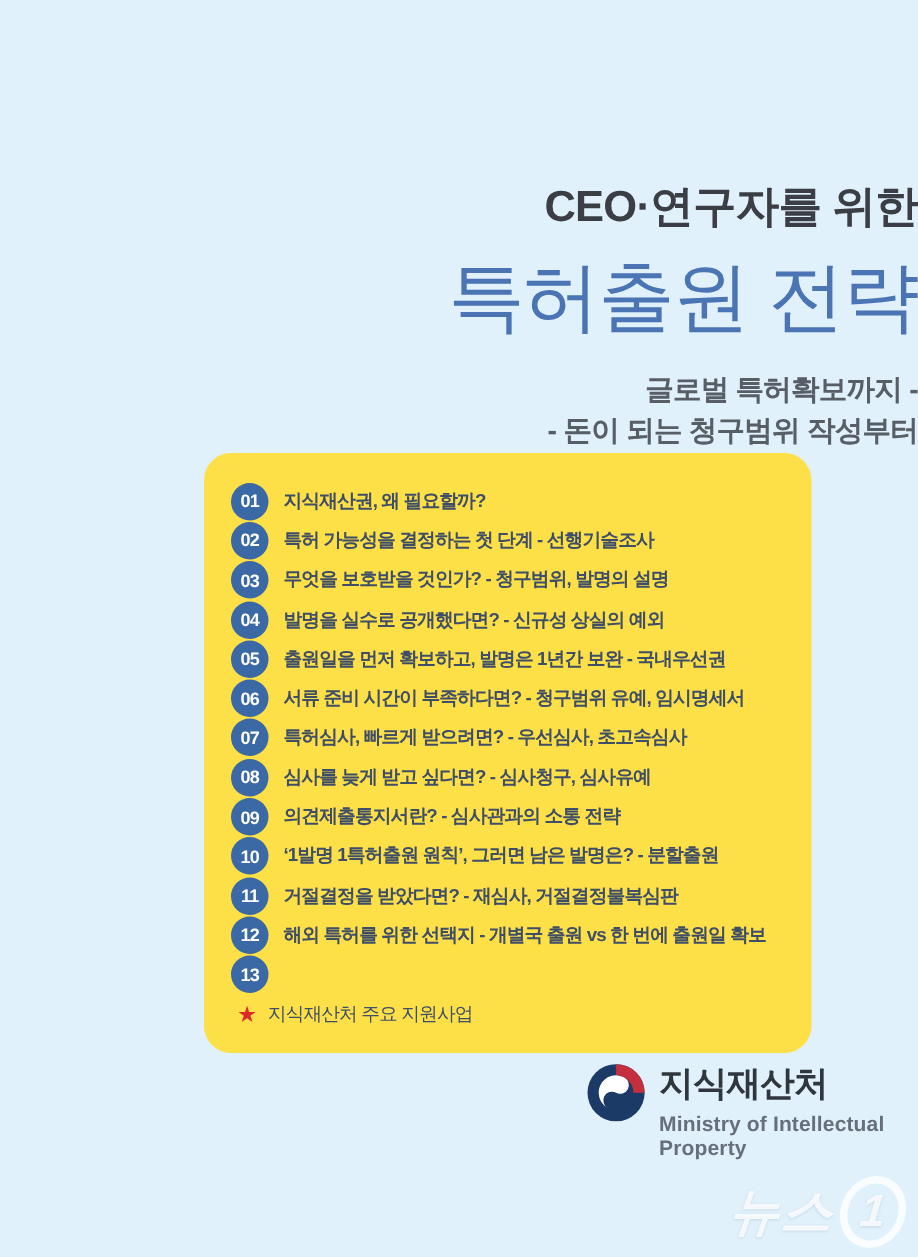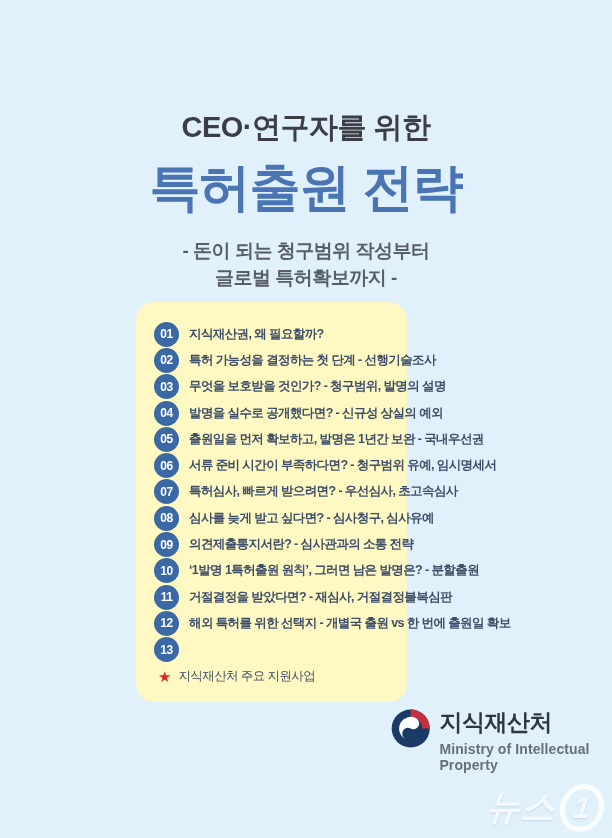--- a/index.html
+++ b/index.html
@@ -5,37 +5,37 @@
   html,body{margin:0;padding:0;}
   body{
     width:612px;height:838px;
     background:#e1f1fb;
     font-family:"Liberation Sans","DejaVu Sans",sans-serif;
     position:relative;overflow:hidden;
   }
   .poster{position:absolute;inset:0;}
 
   
-  .header{position:absolute;top:108px;left:0;width:100%;text-align:center;}
+  .header{position:absolute;top:118px;left:0;width:100%;text-align:right;}
   .eyebrow{
     font-size:29px;font-weight:800;color:#3b3f45;letter-spacing:-0.5px;
   }
   .main-title{
     margin-top:6px;
-    font-size:51px;font-weight:700;color:#4a74b4;letter-spacing:-1px;
+    font-size:51px;font-weight:400;color:#4a74b4;letter-spacing:-1px;
   }
   .subtitle{
     margin-top:14px;
     font-size:19px;font-weight:700;color:#575e66;line-height:27px;letter-spacing:-0.5px;
   }
 
   
   .card{
-    position:absolute;left:136px;top:302px;width:271px;height:400px;
-    background:#fef9c3;border-radius:18px;
+    position:absolute;left:136px;top:302px;width:405px;height:400px;
+    background:#fde047;border-radius:18px;
     box-sizing:border-box;padding:19px 0 0 18px;
   }
   .toc-row{
     height:26.3px;display:flex;align-items:center;gap:10px;
   }
   .badge{
     flex:0 0 auto;width:25px;height:25px;border-radius:50%;
     background:#3a69a6;color:#ffffff;
     display:flex;align-items:center;justify-content:center;
     font-size:12px;font-weight:700;letter-spacing:-0.5px;
@@ -77,22 +77,22 @@
 </style>
 </head>
 <body>
 
 <div class="poster">
 
   <div class="header">
     <div class="eyebrow">CEO·연구자를 위한</div>
     <div class="main-title">특허출원 전략</div>
     <div class="subtitle">
+      <div>글로벌 특허확보까지 -</div>
       <div>- 돈이 되는 청구범위 작성부터</div>
-      <div>글로벌 특허확보까지 -</div>
     </div>
   </div>
 
   <div class="card">
     <div class="toc-row">
       <span class="badge">01</span>
       <span class="toc-label">지식재산권, 왜 필요할까?</span>
     </div>
     <div class="toc-row">
       <span class="badge">02</span>

